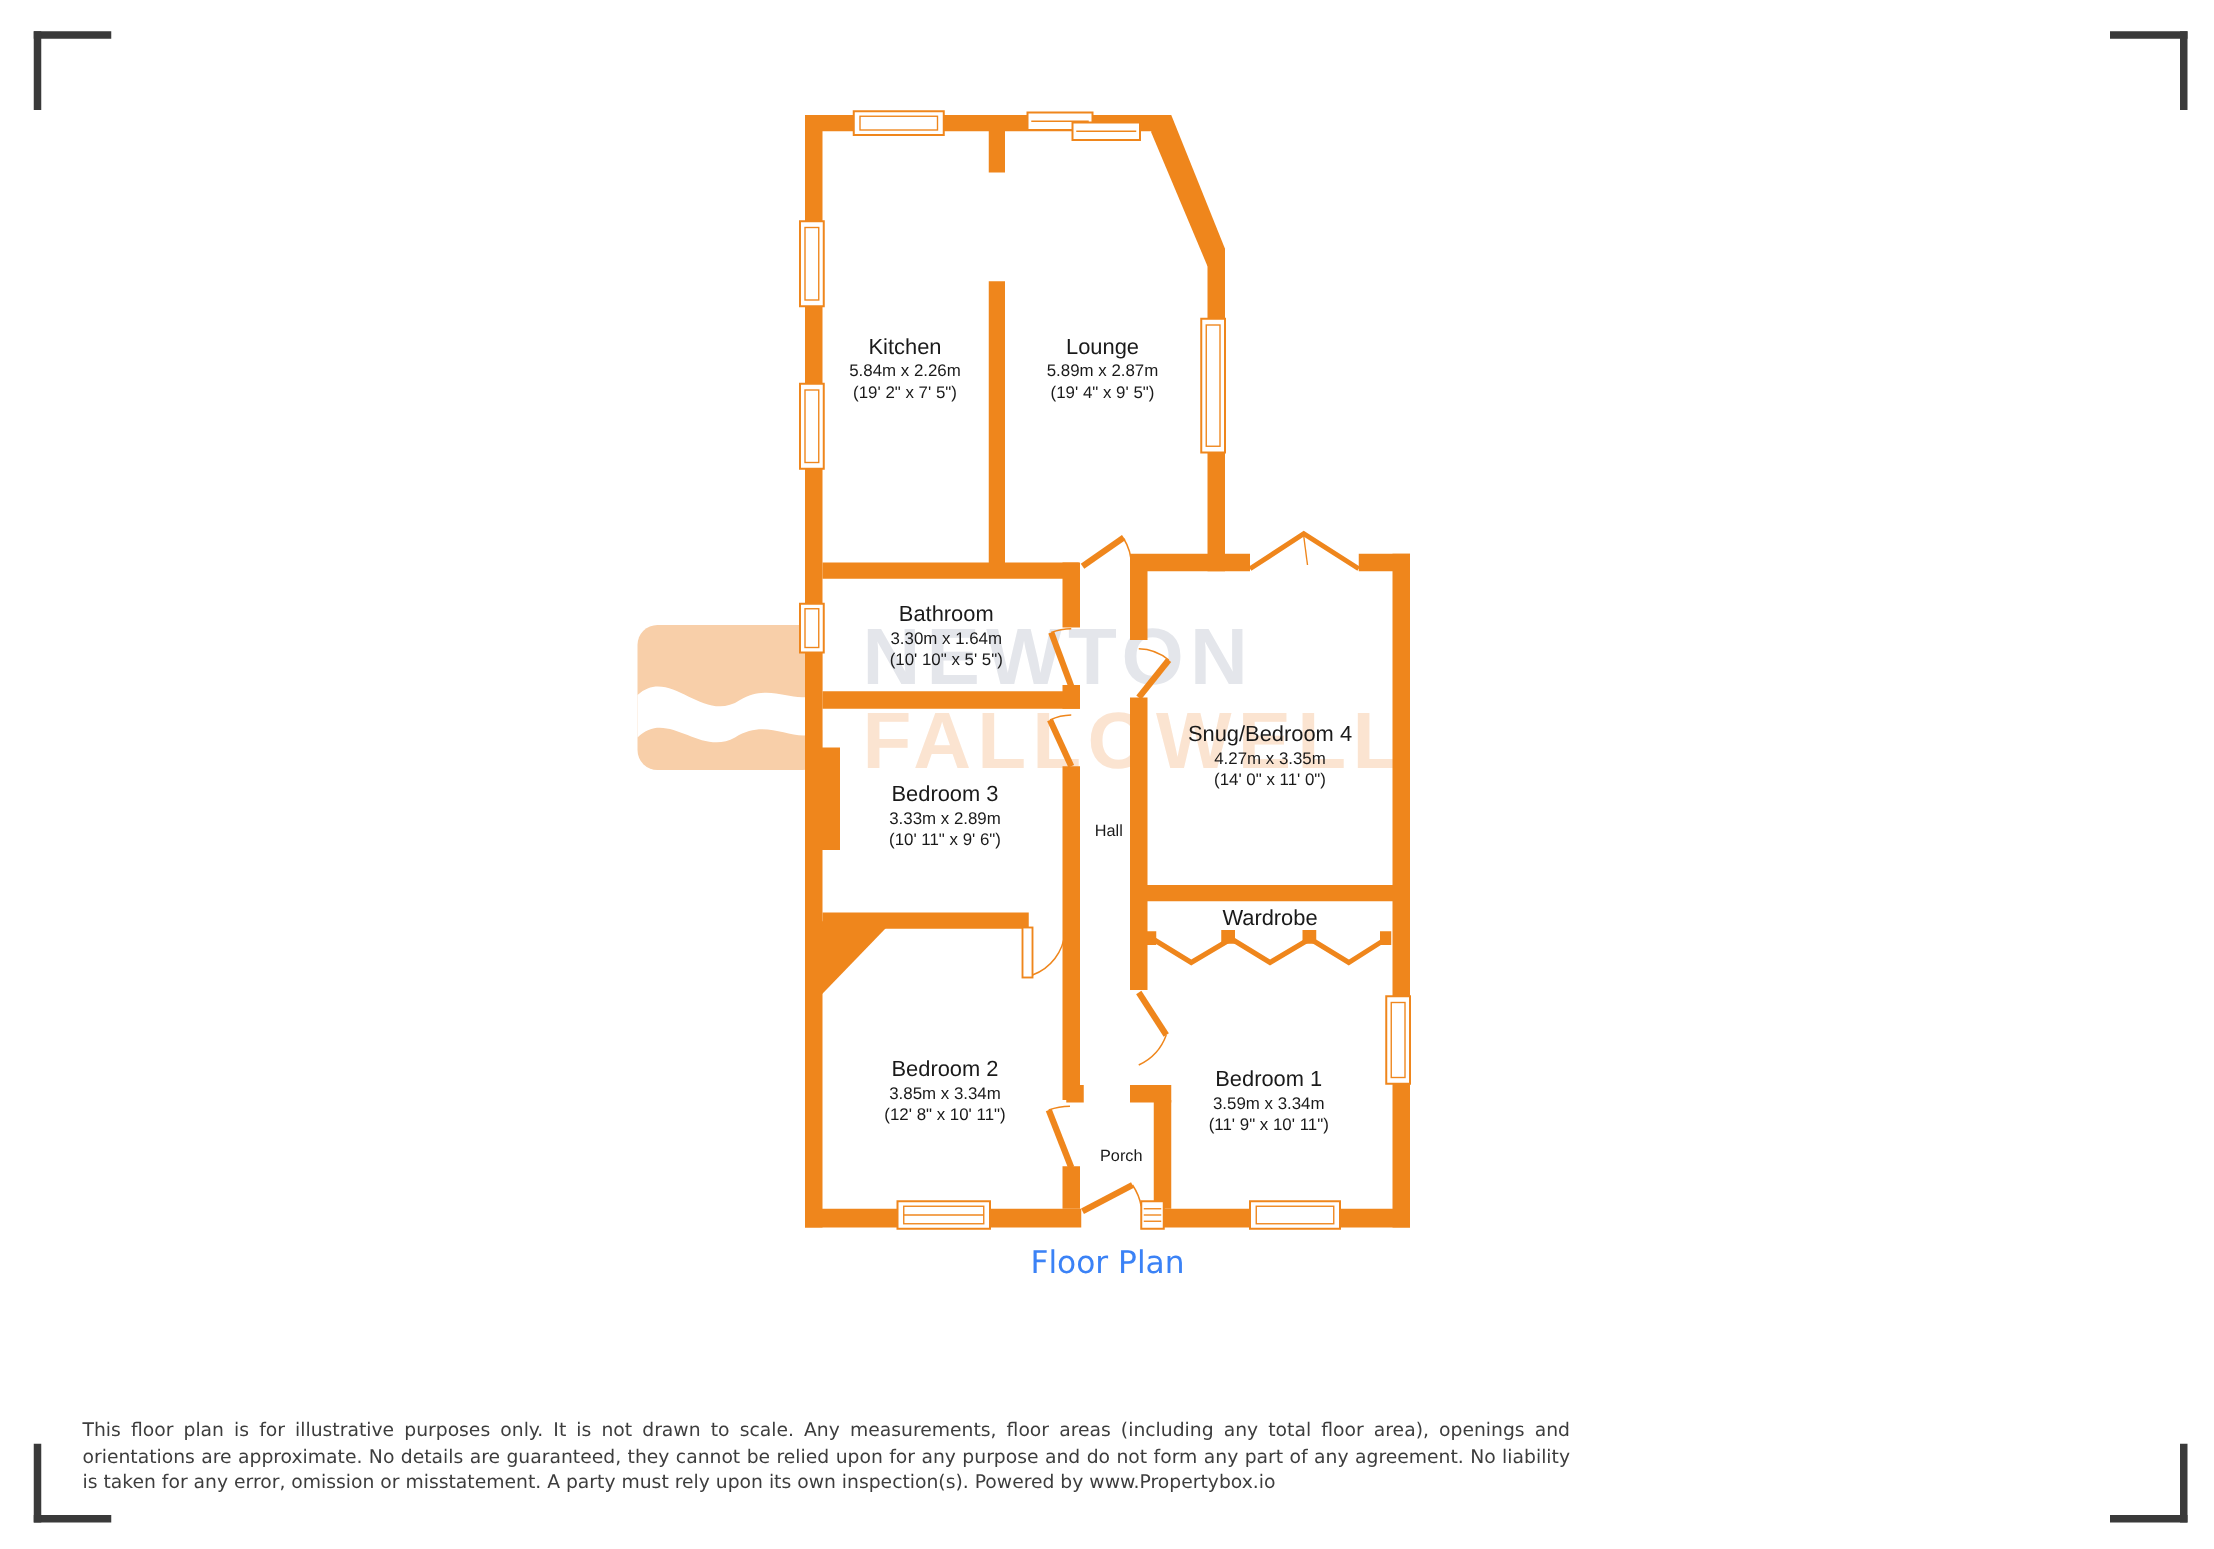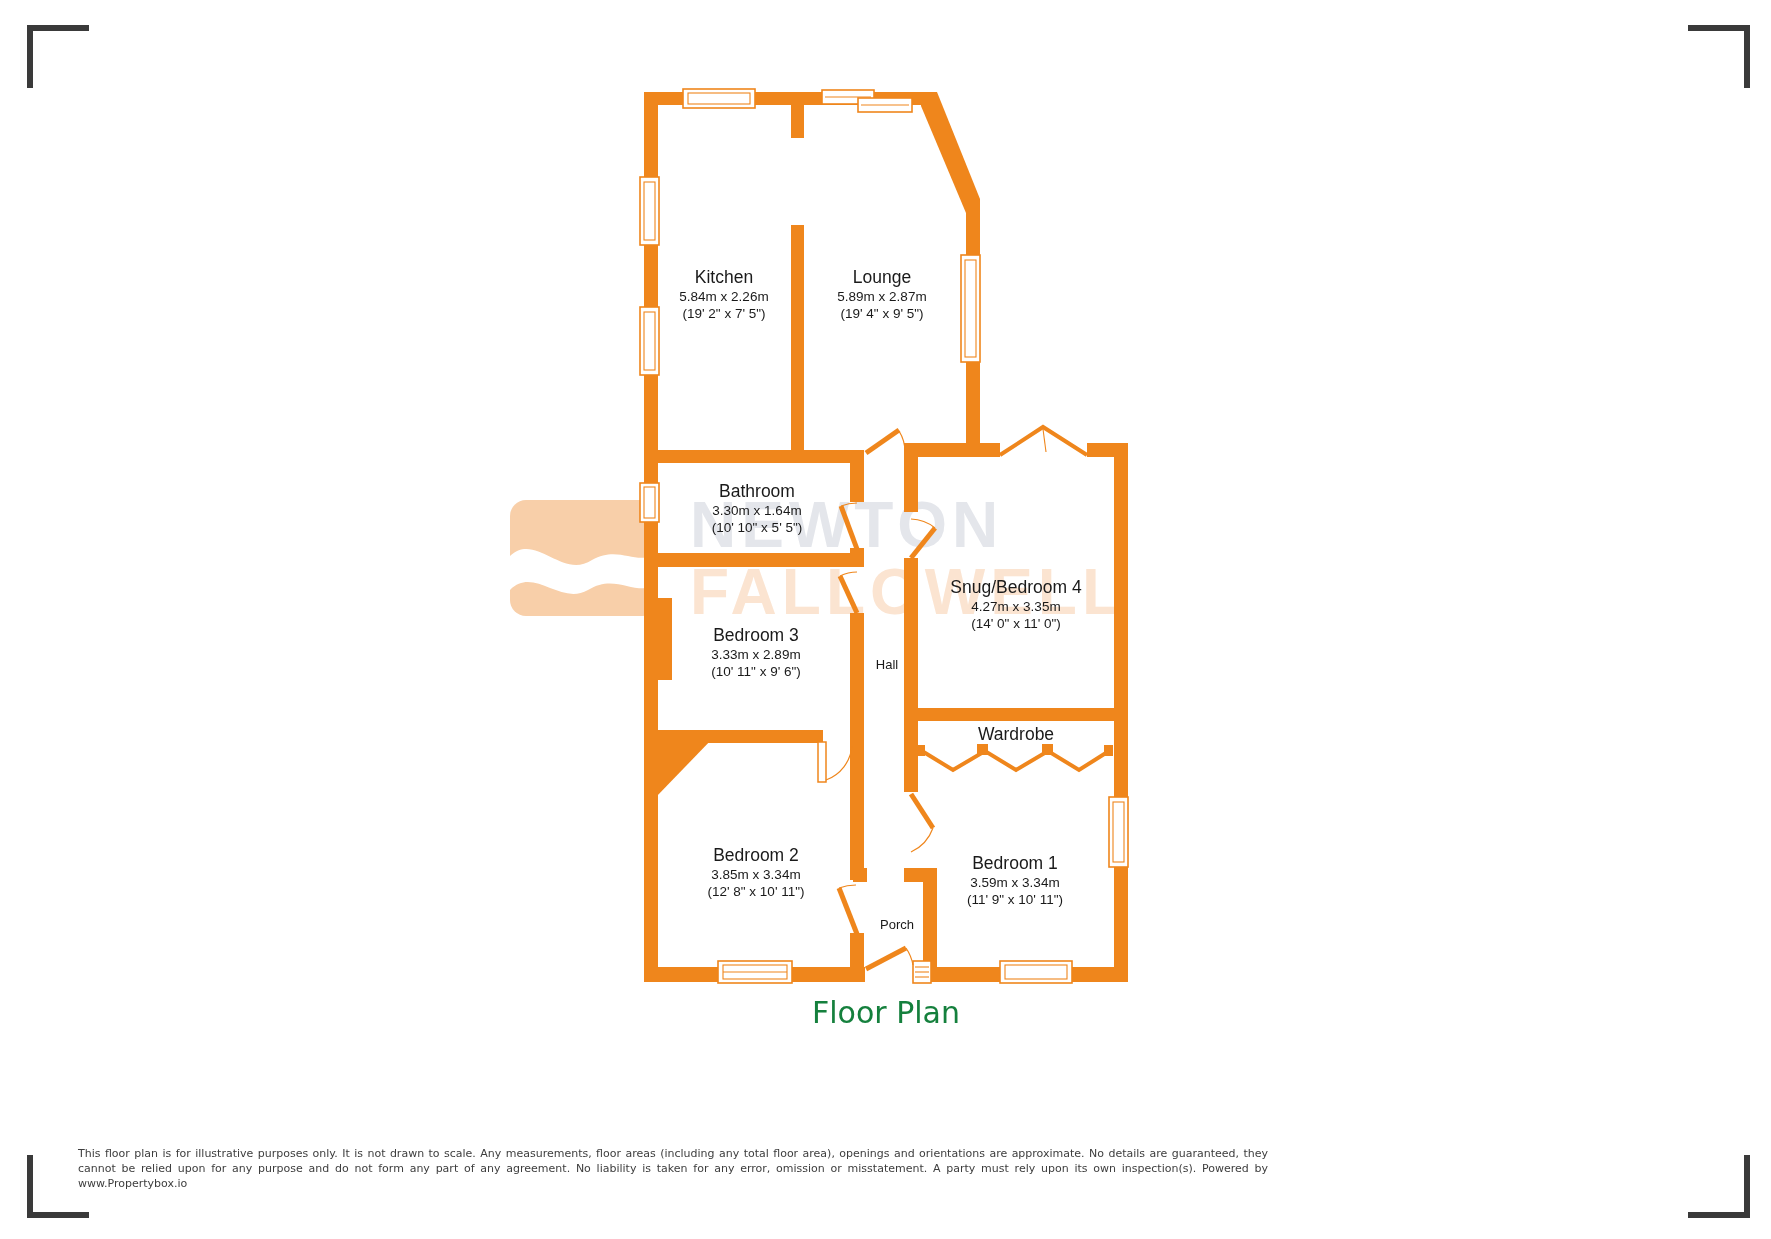--- a/index.html
+++ b/index.html
@@ -18,23 +18,23 @@
   .arc{stroke:#EF861C;stroke-width:1.2;fill:none;}
   .leafrect{fill:#fff;stroke:#EF861C;stroke-width:1.5;}
   .zig{fill:none;stroke:#EF861C;stroke-width:4;}
   .bayline{fill:none;stroke:#EF861C;stroke-width:4;}
   .roomtitle{font:17.5px "Liberation Sans",sans-serif;fill:#1a1a1a;text-anchor:middle;}
   .roomdims{font:13.5px "Liberation Sans",sans-serif;fill:#1a1a1a;text-anchor:middle;}
   .smalllabel{font:13px "Liberation Sans",sans-serif;fill:#1a1a1a;text-anchor:middle;}
   .wmtext1{font:bold 64px "Liberation Sans",sans-serif;fill:#E4E6EB;letter-spacing:5px;}
   .wmtext2{font:bold 64px "Liberation Sans",sans-serif;fill:#FBE4D1;letter-spacing:5px;}
   .plan-title{position:absolute;left:886px;top:995px;transform:translateX(-50%);
-              font-family:"DejaVu Sans","Liberation Sans",sans-serif;font-size:30px;color:#15803d;}
-  .disclaimer{position:absolute;left:62px;top:1130px;width:1190px;margin:16px;
-              font-family:"DejaVu Sans","Liberation Sans",sans-serif;font-size:11px;
+              font-family:"DejaVu Sans","Liberation Sans",sans-serif;font-size:25px;color:#3b82f6;}
+  .disclaimer{position:absolute;left:62px;top:1130px;width:1190px;margin:4px;
+              font-family:"DejaVu Sans","Liberation Sans",sans-serif;font-size:15px;
               line-height:1.38;color:#3d3d3d;text-align:justify;}
 </style>
 </head>
 <body>
 
 <div class="stage">
 
   <div class="corner tl"></div>
   <div class="corner tr"></div>
   <div class="corner bl"></div>

